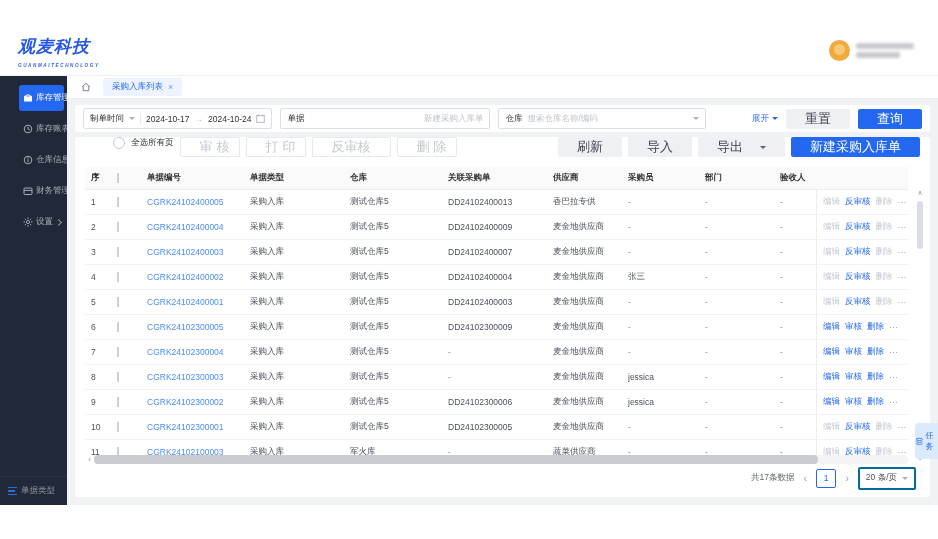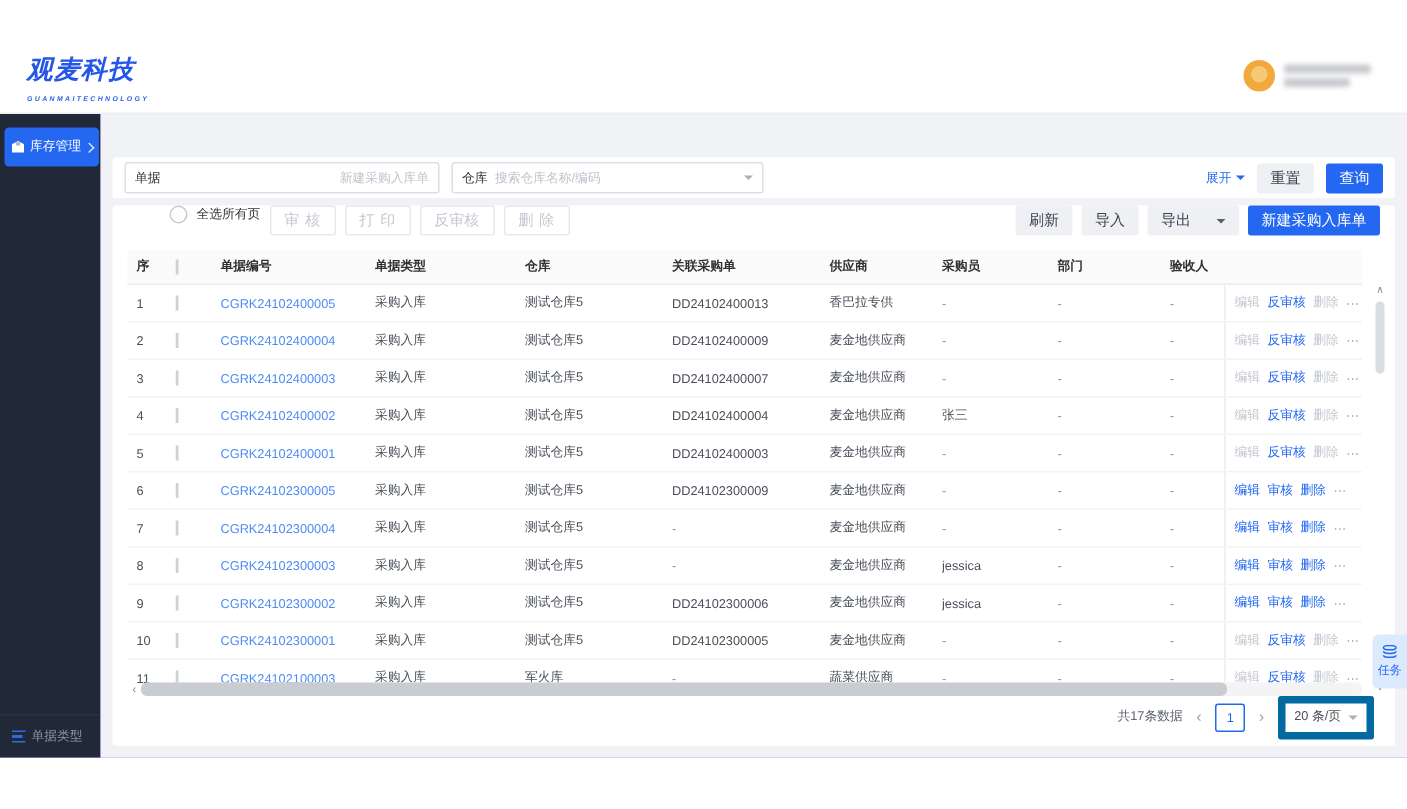--- a/index.html
+++ b/index.html
@@ -10,21 +10,21 @@
   .logo{position:absolute;left:18px;top:7px;color:#2457e6;font-style:italic;font-weight:bold;font-size:17px;letter-spacing:1px;line-height:19px;}
   .logo-sub{font-style:italic;font-weight:bold;font-size:4.6px;letter-spacing:1.6px;color:#2f62e8;display:block;}
   .userbox{position:absolute;right:24px;top:10px;display:flex;align-items:center;gap:6px;}
   .avatar{width:21px;height:21px;border-radius:50%;background:#f2a93b;position:relative;overflow:hidden;}
   .avatar:after{content:"";position:absolute;left:5px;top:4px;width:11px;height:11px;border-radius:50%;background:#f7c878;}
   .blurlines{display:flex;flex-direction:column;gap:3px;}
   .blurline{width:58px;height:6px;border-radius:2px;background:#c7c9cd;filter:blur(1.6px);}
   .blurline.short{width:44px;}
   
   .sidebar{position:absolute;left:0;top:45px;bottom:0;width:67px;background:#212938;display:flex;flex-direction:column;}
-  .menu{padding-top:10px;display:flex;flex-direction:row;gap:5px;}
+  .menu{padding-top:10px;display:flex;flex-direction:column;gap:5px;margin-left:16px;}
   .mitem{height:26px;margin:0 3px;display:flex;align-items:center;gap:3px;padding:0 4px;color:#a6adbb;font-size:8.5px;border-radius:3px;cursor:pointer;}
   .mitem.active{background:#2468f2;color:#fff;}
   .mitem .mlabel{flex:1;white-space:nowrap;}
   .mitem svg{flex:none;}
   .chev{width:4px;height:4px;border-right:1px solid currentColor;border-top:1px solid currentColor;transform:rotate(45deg);opacity:.8;flex:none;}
   .collapse{margin-top:auto;height:28px;display:flex;align-items:center;gap:4px;padding:0 8px;color:#8d94a3;font-size:8.5px;border-top:1px solid #2b3343;cursor:pointer;}
   .collapse .bars{display:flex;flex-direction:column;gap:2px;}
   .collapse .bars i{display:block;width:9px;height:1.5px;background:#2f6bdb;}
   .collapse .bars i:nth-child(2){width:7px;}
   
@@ -36,21 +36,21 @@
   
   .filtercard{position:absolute;left:8px;right:8px;top:30px;height:27px;background:#fff;border-radius:2px;display:flex;align-items:center;padding:0 8px;gap:8px;box-sizing:border-box;font-size:8.5px;color:#303133;}
   .fgroup{display:flex;align-items:center;height:19px;border:1px solid #dcdfe6;border-radius:2px;padding:0 6px;gap:5px;background:#fff;}
   .fgroup .divider{width:1px;height:11px;background:#e6e8eb;}
   .ph{color:#bfc3cc;}
   .caret{width:0;height:0;border-left:3px solid transparent;border-right:3px solid transparent;border-top:3.5px solid #aab0bb;display:inline-block;}
   .caret.blue{border-top-color:#2468f2;}
   .arrow{color:#b4b9c2;}
   .spacer{flex:1;}
   .linkbtn{color:#2468f2;display:flex;align-items:center;gap:3px;cursor:pointer;}
-  .btn{height:20px;display:inline-flex;align-items:center;padding:0 9px;border-radius:2px;font-size:10px;cursor:pointer;border:none;}
+  .btn{height:20px;display:inline-flex;align-items:center;padding:0 19px;border-radius:2px;font-size:13px;cursor:pointer;border:none;}
   .btn.gray{background:#eef0f3;color:#3d434d;}
   .btn.blue{background:#2468f2;color:#fff;}
   .btn.ghost-disabled{background:#fff;border:1px solid #e7e9ec;color:#c3c8d1;}
   .sp2{letter-spacing:4px;padding-right:5px;}
   
   .tablecard{position:absolute;left:8px;right:8px;top:62px;bottom:8px;background:#fff;border-radius:2px;box-sizing:border-box;}
   .ttoolbar{height:30px;display:flex;align-items:flex-start;gap:6px;padding:0 10px;font-size:8.5px;color:#303133;margin-left:28px;}
   .radio{width:10px;height:10px;border:1px solid #c6cad1;border-radius:50%;background:#fff;cursor:pointer;flex:none;}
   .tb-right{margin-left:auto;display:flex;gap:6px;align-items:center;}
   .table{position:absolute;left:10px;top:30px;width:823px;font-size:8.5px;}
@@ -82,23 +82,23 @@
   .hs-arrow{width:9px;color:#8a8f99;font-size:8px;line-height:9px;text-align:center;cursor:pointer;}
   .hs-track{flex:1;height:9px;background:#f4f4f5;border-radius:4px;position:relative;cursor:pointer;}
   .hs-thumb{position:absolute;left:0;top:0;height:9px;width:89%;background:#c9cdd2;border-radius:4px;cursor:pointer;}
   .vscroll{position:absolute;right:4px;top:52px;width:12px;height:273px;}
   .vs-arrow{position:absolute;left:0;width:12px;text-align:center;color:#8a8f99;font-size:7px;cursor:pointer;}
   .vs-thumb{position:absolute;left:3px;top:12px;width:6px;height:48px;border-radius:3px;background:#dadde1;cursor:pointer;}
   
   .tfooter{position:absolute;left:10px;right:14px;bottom:8px;height:22px;display:flex;align-items:center;justify-content:flex-end;gap:9px;font-size:8.5px;color:#606670;}
   .pg-arrow{color:#9aa0aa;font-size:11px;cursor:pointer;}
   .pg-page{width:18px;height:17px;border:1px solid #2468f2;border-radius:2px;color:#2468f2;display:flex;align-items:center;justify-content:center;background:#fff;cursor:pointer;}
-  .pg-size{height:19px;border:5px solid #0369a1;border-radius:2px;display:flex;align-items:center;gap:5px;padding:0 6px;background:#fff;cursor:pointer;color:#4a505a;}
-  
-  .taskbtn{position:absolute;right:0;top:348px;width:23px;height:36px;background:#dceafd;border-radius:4px 0 0 4px;display:flex;flex-direction:column;align-items:center;justify-content:center;gap:2px;color:#2468f2;font-size:8px;cursor:pointer;z-index:6;}
+  .pg-size{height:19px;border:2px solid #0369a1;border-radius:2px;display:flex;align-items:center;gap:5px;padding:0 6px;background:#fff;cursor:pointer;color:#4a505a;}
+  
+  .taskbtn{position:absolute;right:0;top:348px;width:23px;height:36px;background:#dceafd;border-radius:4px 0 0 4px;display:flex;flex-direction:row;align-items:center;justify-content:center;gap:2px;color:#2468f2;font-size:8px;cursor:pointer;z-index:6;}
 </style>
 </head>
 <body>
 
 <div class="app">
 
   <div class="topbar">
     <div class="logo">
       <span>观麦科技</span>
       <span class="logo-sub">GUANMAITECHNOLOGY</span>
@@ -180,22 +180,46 @@
           <i></i>
           <i></i>
           <i></i>
         </span>
       <span>单据类型</span>
     </div>
   </div>
 
   <div class="main">
 
+    <div class="tabbar">
+      <span class="home-ic">
+        <svg width="10" height="10" viewBox="0 0 10 10">
+            <path d="M1 5 L5 1.3 L9 5 M2.2 4.4 V8.7 H7.8 V4.4" fill="none" stroke="currentColor" stroke-width="1"></path>
+          </svg>
+      </span>
+      <span class="tab">
+        <span>采购入库列表</span>
+        <span class="x">×</span>
+      </span>
+    </div>
 
     <div class="filtercard">
+      <div class="fgroup">
+        <span>制单时间</span>
+        <span class="caret"></span>
+        <span class="divider"></span>
+        <span>2024-10-17</span>
+        <span class="arrow">→</span>
+        <span>2024-10-24</span>
+        <svg width="9" height="9" viewBox="0 0 9 9">
+            <rect x="0.7" y="1.5" width="7.6" height="6.8" fill="none" stroke="#b4b9c2" stroke-width="1"></rect>
+            <line x1="2.6" y1="0.4" x2="2.6" y2="2.4" stroke="#b4b9c2" stroke-width="1"></line>
+            <line x1="6.4" y1="0.4" x2="6.4" y2="2.4" stroke="#b4b9c2" stroke-width="1"></line>
+          </svg>
+      </div>
       <div class="fgroup" style="width:196px;justify-content:space-between;">
         <span>单据</span>
         <span class="ph">新建采购入库单</span>
       </div>
       <div class="fgroup" style="width:194px;">
         <span>仓库</span>
         <span class="ph" style="flex:1;">搜索仓库名称/编码</span>
         <span class="caret"></span>
       </div>
       <div class="spacer"></div>

